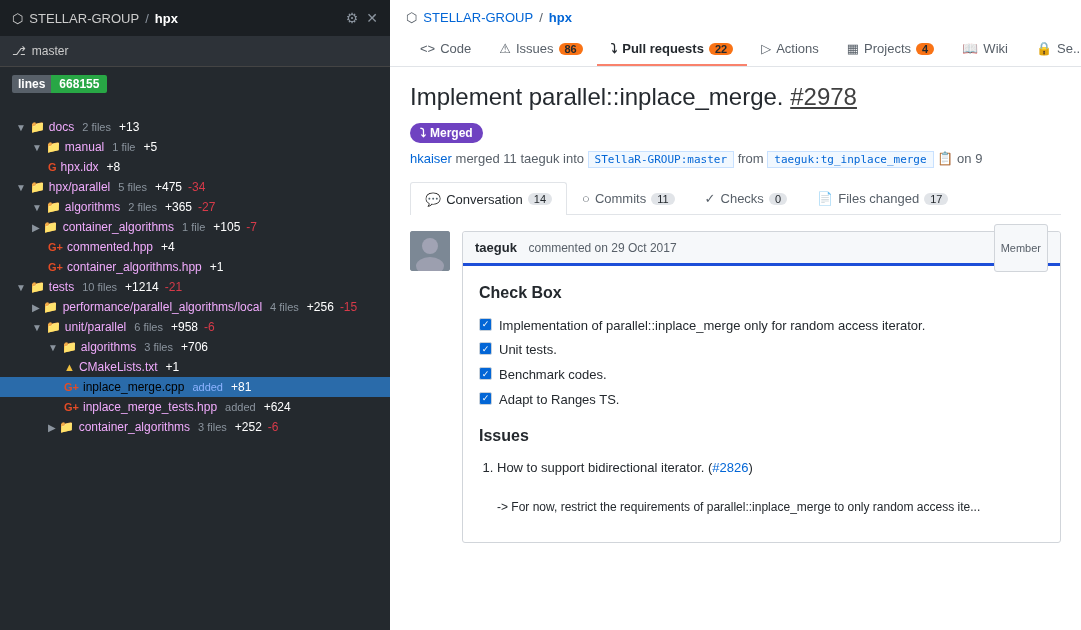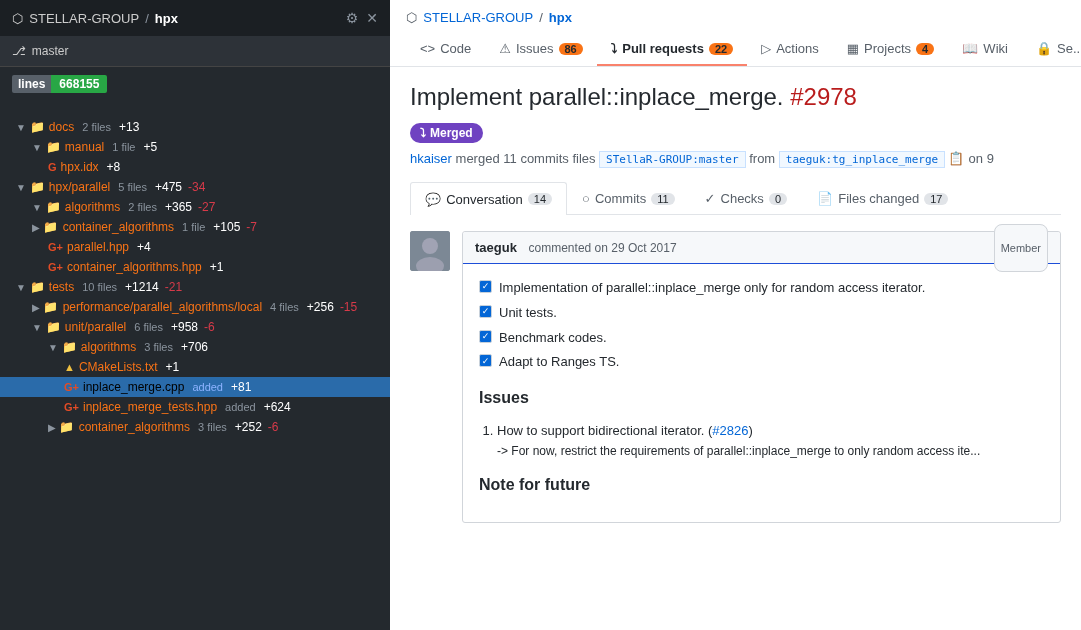--- a/index.html
+++ b/index.html
@@ -61,21 +61,21 @@
     }
     .tree-item.active { background: #2a6baa; color: #fff; }
     .tree-item.active .filename { color: #000000; }
 
     .tree-item .indent { display: inline-block; }
     .tree-item .folder-icon { color: #54a3ff; font-size: 12px; }
     .tree-item .file-icon-g { color: #e34c26; font-size: 11px; font-weight: bold; }
     .tree-item .file-icon-cmake { color: #f0c040; font-size: 11px; }
     .tree-item .added { color: #ffffff; margin-left: 4px; }
     .tree-item .removed { color: #d73a49; margin-left: 2px; }
-    .tree-item .filename { color: #f97316; }
+    .tree-item .filename { color: #f0abfc; }
     .tree-item .count-info { color: #8b949e; margin-left: 4px; font-size: 11px; }
 
     .lines-badge {
       display: inline-flex;
       align-items: center;
       gap: 0;
       font-size: 12px;
       font-weight: 600;
     }
     .lines-badge .lines-label {
@@ -151,21 +151,21 @@
     .pr-content {
       padding: 16px 20px;
     }
 
     .pr-title {
       font-size: 24px;
       font-weight: 400;
       color: #24292e;
       margin-bottom: 12px;
     }
-    .pr-title .pr-number { color: #b91c1c; font-weight: 300; }
+    .pr-title .pr-number { color: #404040; font-weight: 300; text-decoration: underline; }
 
     .pr-meta-row {
       display: flex;
       align-items: center;
       gap: 8px;
       margin-bottom: 16px;
       flex-wrap: wrap;
     }
     .merged-badge {
       background: #6f42c1;
@@ -245,35 +245,35 @@
       color: #fff;
       font-size: 18px;
     }
     .comment-box {
       flex: 1;
       border: 1px solid #d1d5da;
       border-radius: 3px;
     }
     .comment-header {
       background: #f6f8fa;
-      border-bottom: 1px solid #1d4ed8;
+      border-bottom: 3px solid #1d4ed8;
       padding: 8px 12px;
       display: flex;
       align-items: center;
       justify-content: space-between;
       border-radius: 3px 3px 0 0;
     }
     .comment-author { font-weight: 600; color: #24292e; font-size: 13px; }
     .comment-date { color: #586069; font-size: 12px; }
     .member-badge {
       background: #f6f8fa;
       border: 1px solid #d1d5da;
       color: #586069;
       padding: 17px 6px;
-      border-radius: 8px;
+      border-radius: 3px;
       font-size: 11px;
     }
     .comment-body {
       padding: 14px 16px;
       font-size: 13px;
       color: #24292e;
       line-height: 1.6;
     }
     .comment-body h3 { font-size: 16px; margin-bottom: 10px; }
     .checklist { list-style: none; margin-bottom: 12px; }
@@ -402,21 +402,21 @@
       <span class="folder-icon">📁</span>
       <span class="filename">container_algorithms</span>
       <span class="count-info">1 file</span>
       <span class="added">+105</span>
       <span class="removed">-7</span>
     </div>
 
     <div class="tree-item">
       <span style="width:32px;" class="indent"></span>
       <span class="file-icon-g">G+</span>
-      <span class="filename">parallel.hpp</span>
+      <span class="filename">commented.hpp</span>
       <span class="added">+4</span>
     </div>
 
     <div class="tree-item">
       <span style="width:32px;" class="indent"></span>
       <span class="file-icon-g">G+</span>
       <span class="filename">container_algorithms.hpp</span>
       <span class="added">+1</span>
     </div>
 
@@ -545,21 +545,21 @@
 
     <div class="pr-meta-row">
       <div class="merged-badge">
         <span>⤵</span>
         <span>Merged</span>
       </div>
       <span class="pr-meta-text">
         <a>hkaiser</a>
         <span> merged </span>
         <span>11</span>
-        <span> commits files </span>
+        <span> taeguk into </span>
         <span class="branch-tag">STellaR-GROUP:master</span>
         <span> from </span>
         <span class="branch-tag">taeguk:tg_inplace_merge</span>
         <span> 📋</span>
         <span>on 9</span>
       </span>
     </div>
 
     <div class="sub-tabs">
       <div class="sub-tab active">
@@ -596,20 +596,21 @@
         <div class="comment-header">
           <div>
             <span class="comment-author">taeguk</span>
             <span class="comment-date" style="margin-left:8px;">commented on 29 Oct 2017</span>
           </div>
           <div>
             <span class="member-badge">Member</span>
           </div>
         </div>
         <div class="comment-body">
+          <h3>Check Box</h3>
           <ul class="checklist">
             <li>
               <span class="cb">✓</span>
               <span>Implementation of parallel::inplace_merge only for random access iterator.</span>
             </li>
             <li>
               <span class="cb">✓</span>
               <span>Unit tests.</span>
             </li>
             <li>
@@ -619,24 +620,23 @@
             <li>
               <span class="cb">✓</span>
               <span>Adapt to Ranges TS.</span>
             </li>
           </ul>
 
           <h3>Issues</h3>
           <ol class="issues-list">
             <li>
               How to support bidirectional iterator. (<a href="#">#2826</a>)
-              <ul style="list-style:none;margin-left:0;margin-top:2px;">
+              <ul style="list-style:none;margin-left:0;margin-top:20px;">
                 <li class="sub-text">-&gt; For now, restrict the requirements of parallel::inplace_merge to only random access ite...</li>
               </ul>
             </li>
           </ol>
 
-          <h3>Note for future</h3>
         </div>
       </div>
     </div>
   </div>
 </div>
 
 </body></html>

